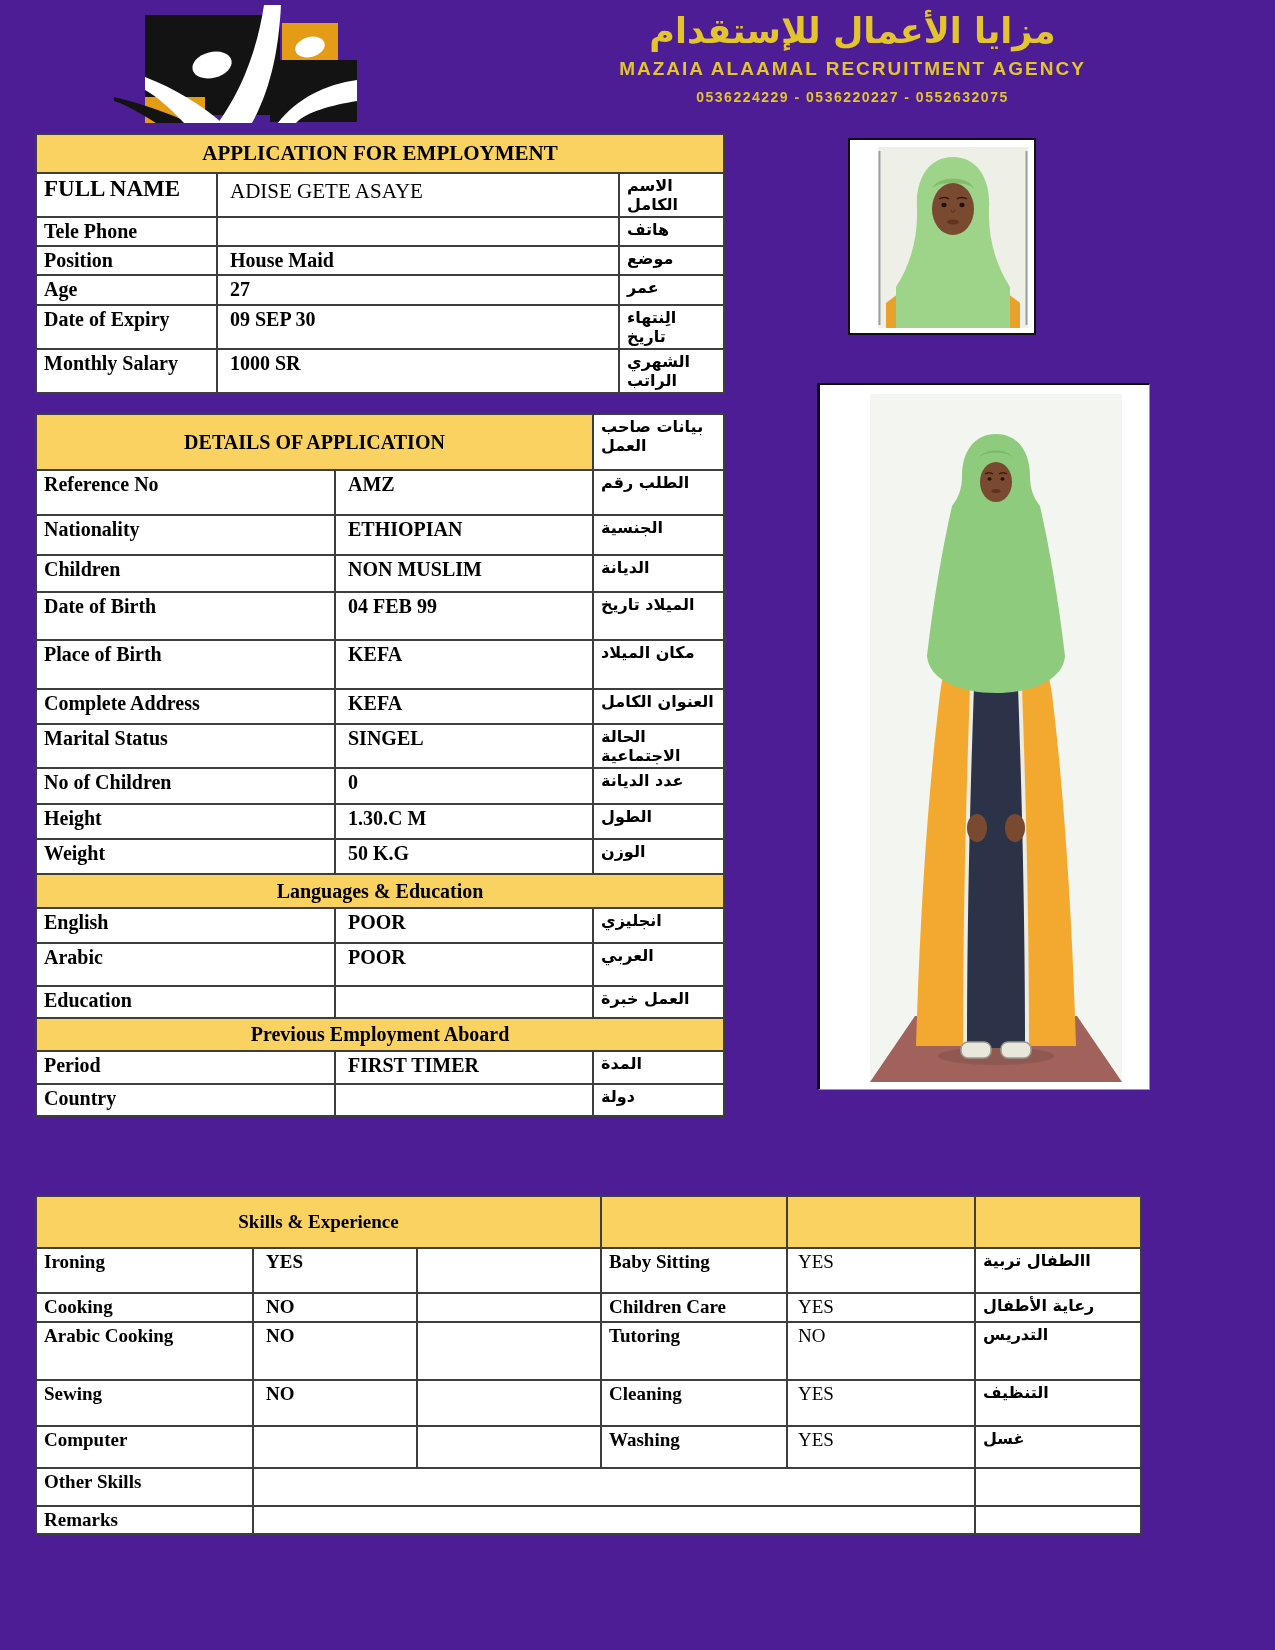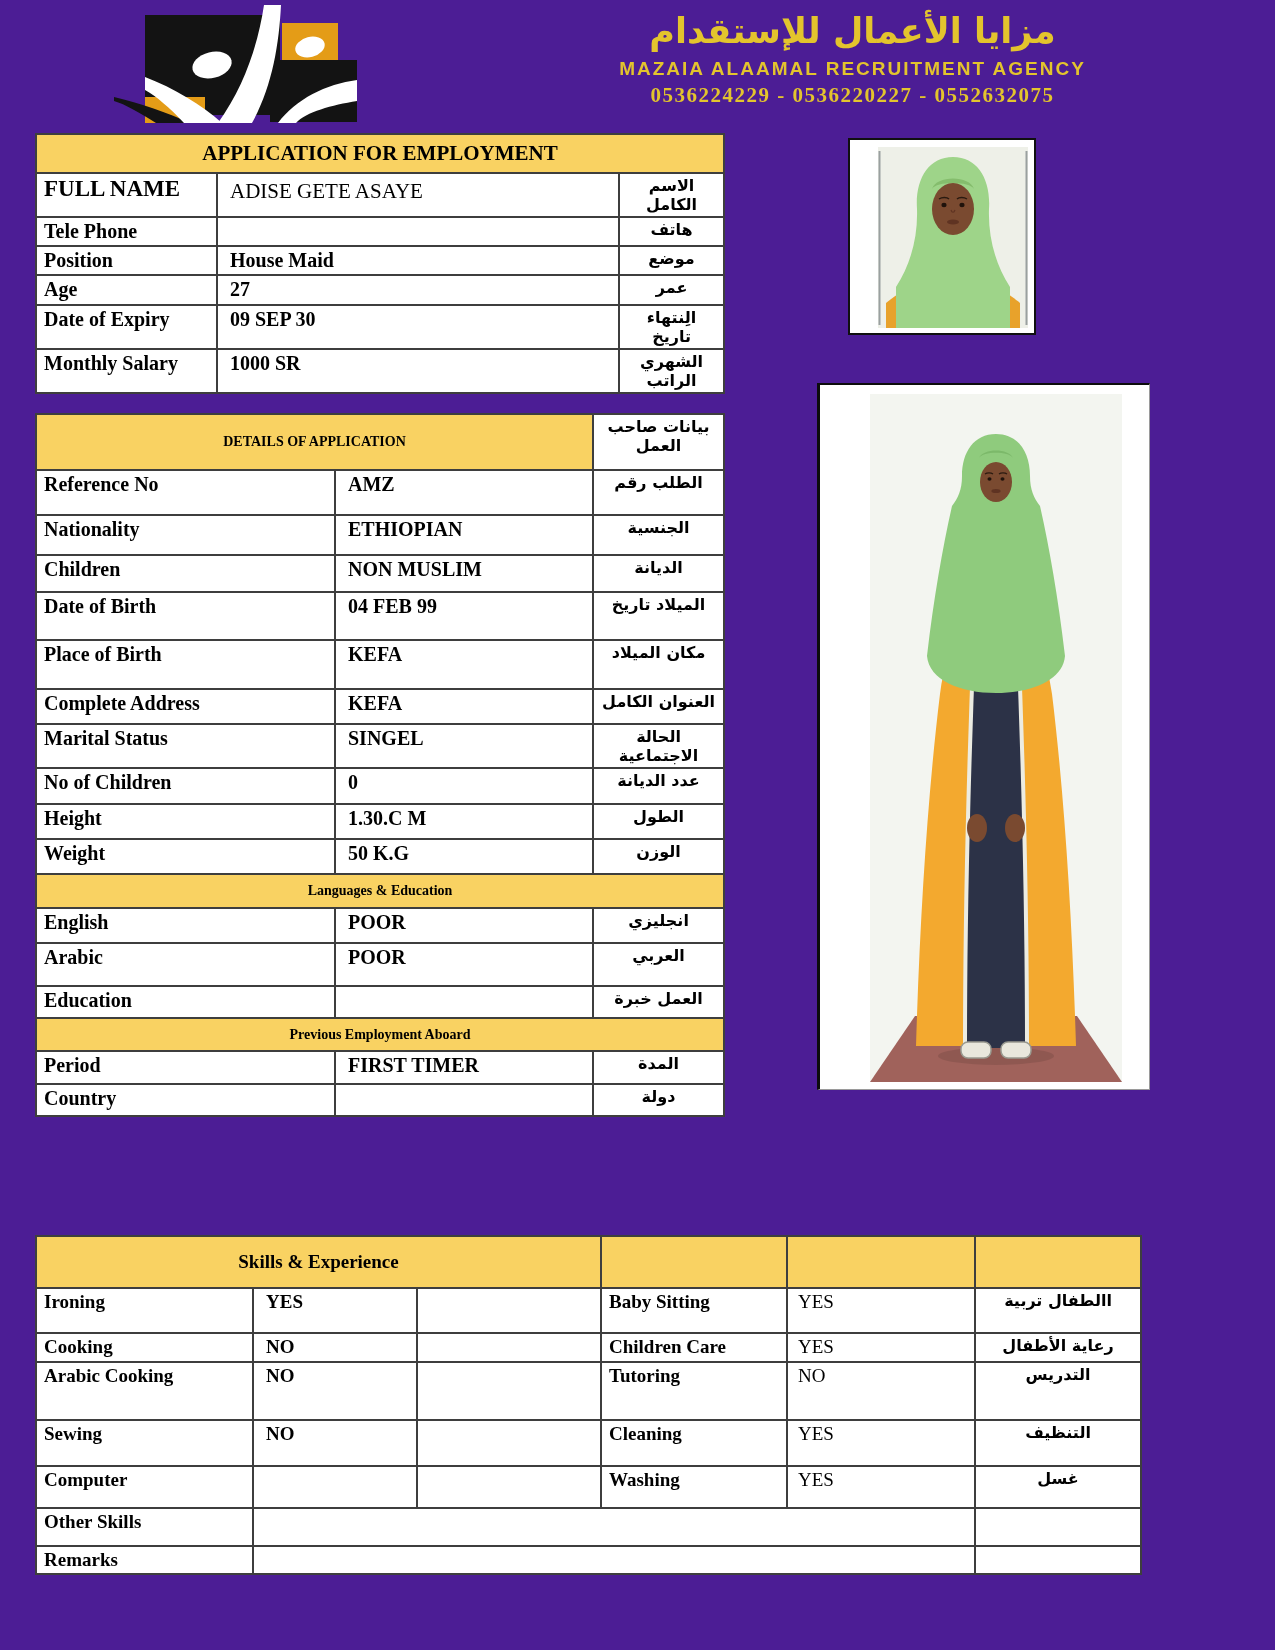--- a/index.html
+++ b/index.html
@@ -5,38 +5,38 @@
   html,body{margin:0;padding:0;background:#ffffff;}
   .page{position:relative;width:1275px;height:1650px;background:#4c1d95;overflow:hidden;
         font-family:"Liberation Serif","DejaVu Serif",serif;color:#000;}
 
   
   .logo{position:absolute;left:112px;top:4px;width:250px;height:120px;}
   .head-text{position:absolute;left:530px;top:12px;width:645px;text-align:center;color:#e3c42d;}
   .head-ar{font-size:35px;font-weight:bold;font-family:"DejaVu Sans",sans-serif;direction:rtl;line-height:1.1;}
   .head-en{font-size:19px;font-weight:bold;letter-spacing:2px;margin-top:7px;
            font-family:"Liberation Sans","DejaVu Sans",sans-serif;}
-  .head-ph{font-size:21px;font-weight:bold;letter-spacing:1.5px;margin-top:3px;
-           font-family:Liberation Serif, serif;}
+  .head-ph{font-size:14px;font-weight:bold;letter-spacing:1.5px;margin-top:9px;
+           font-family:Liberation Sans, sans-serif;}
 
   
   table{border-collapse:collapse;table-layout:fixed;position:absolute;background:#fff;}
   td{border:2px solid #3e3e3e;vertical-align:top;padding:2px 7px;overflow:hidden;}
   .band{background:#f9d262;text-align:center;font-weight:bold;vertical-align:middle;}
   .lbl{font-weight:bold;font-size:20px;}
   .val{font-weight:bold;font-size:20px;padding-left:12px;}
-  .ar{direction:rtl;text-align:center;font-weight:bold;font-size:16px;
+  .ar{direction:rtl;text-align:left;font-weight:bold;font-size:16px;
       font-family:"DejaVu Sans",sans-serif;margin-left:13px;}
   .t1{left:35px;top:133px;width:688px;}
   .t1 .band{font-size:21px;}
   .lbl-big{font-size:23px;}
   .val-name{font-weight:normal;font-size:21px;vertical-align:bottom;padding-bottom:12px;}
   .t2{left:35px;top:413px;width:688px;}
-  .t2 .band{font-size:14px;}
-  .t3{left:35px;top:1235px;width:1105px;}
+  .t2 .band{font-size:20px;}
+  .t3{left:35px;top:1195px;width:1105px;}
   .t3 .lbl{font-size:19px;}
   .t3 .val{font-size:19px;}
   .t3 .valr{font-weight:normal;font-size:19px;padding-left:10px;}
   .t3 .band{font-size:19px;}
   .t3 .ar{font-size:16px;}
 
   
   .headshot{position:absolute;left:848px;top:138px;width:188px;height:197px;background:#fff;
             border:2px solid #101010;box-sizing:border-box;}
   .headshot svg{position:absolute;left:28px;top:7px;}

